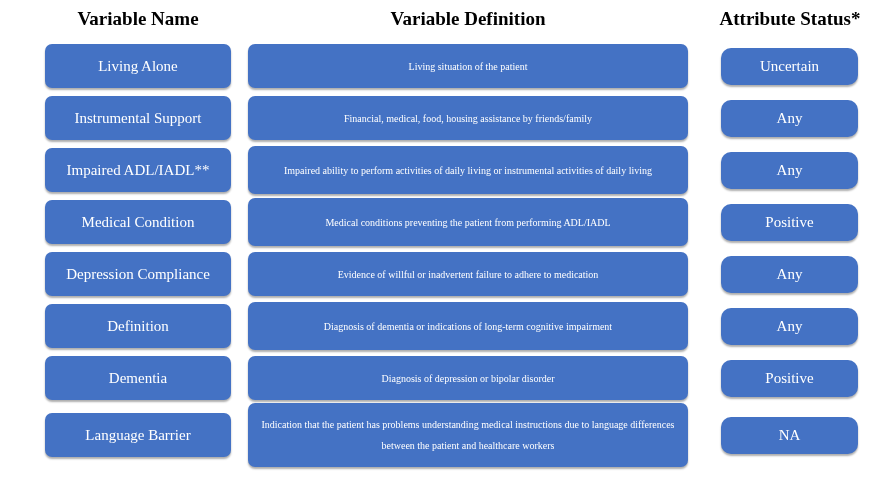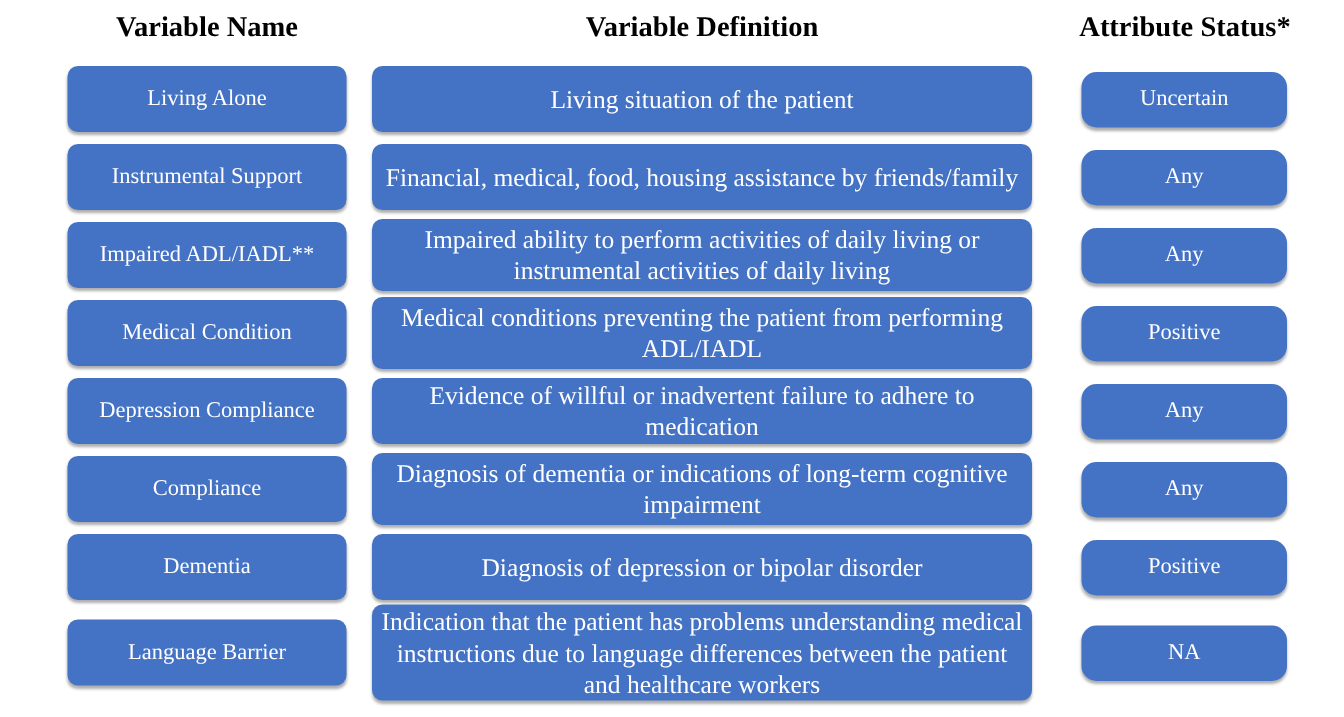--- a/index.html
+++ b/index.html
@@ -79,21 +79,21 @@
   }
 
   
   .col-name .pill {
     height: 44px;
     font-size: 15px;
     line-height: 19px;
   }
   
   .col-def .pill {
-    font-size: 17px;
+    font-size: 10px;
     line-height: 21px;
     padding: 4px 6px;
   }
   .col-def .pill.lines1 { height: 44px; }
   .col-def .pill.lines2 { height: 48px; }
   .col-def .pill.lines3 { height: 64px; }
   
   .col-status .pill {
     height: 37px;
     font-size: 15px;
@@ -133,21 +133,21 @@
           <span class="txt">Medical Condition</span>
         </div>
       </div>
       <div class="cell-slot" style="height: 52px;">
         <div class="pill">
           <span class="txt">Depression Compliance</span>
         </div>
       </div>
       <div class="cell-slot" style="height: 52px;">
         <div class="pill">
-          <span class="txt">Compliance</span>
+          <span class="txt">Definition</span>
         </div>
       </div>
       <div class="cell-slot" style="height: 52px;">
         <div class="pill">
           <span class="txt">Dementia</span>
         </div>
       </div>
       <div class="cell-slot" style="height: 62px;">
         <div class="pill">
           <span class="txt">Language Barrier</span>

